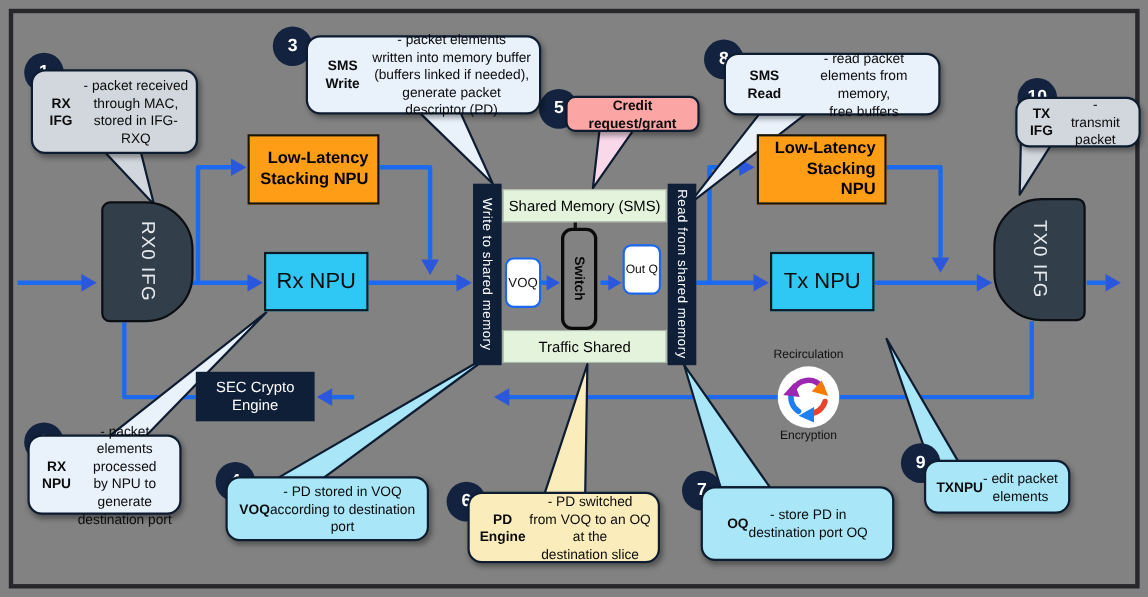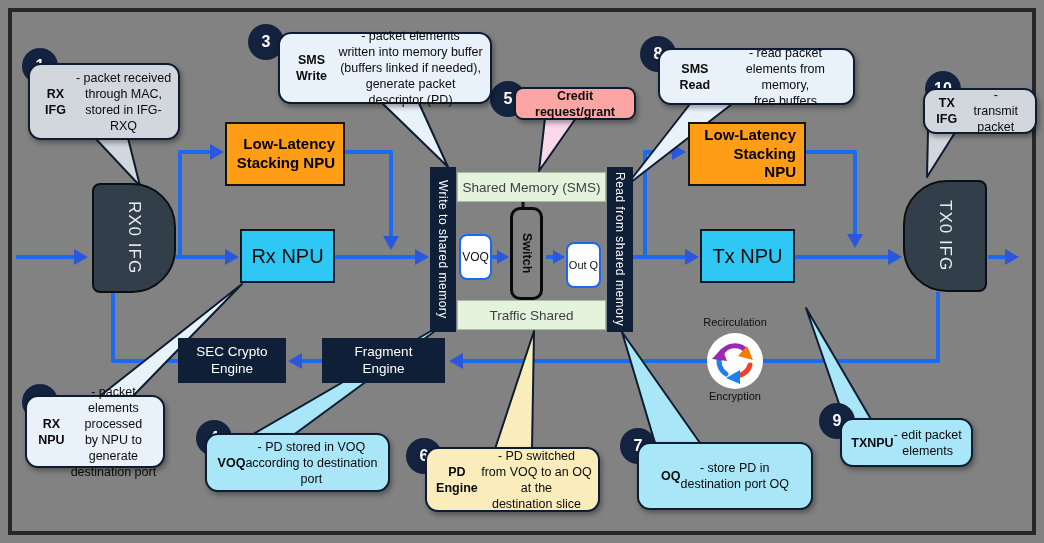--- a/index.html
+++ b/index.html
@@ -6,21 +6,21 @@
   #canvas{
     position:relative;width:1044px;height:543px;background:#828282;
     font-family:"Liberation Sans", sans-serif;overflow:hidden;
   }
   #frame{position:absolute;left:8px;top:8px;right:8px;bottom:8px;border:4px solid #26262b;pointer-events:none;}
   svg{position:absolute;left:0;top:0;}
   .node{position:absolute;box-sizing:border-box;display:flex;align-items:center;justify-content:center;text-align:center;}
   .orange{background:#ff9d16;border:2px solid #141414;color:#000000;font-size:15px;line-height:1.25;font-weight:700;text-align:right;}
   .cyanbox{background:#2fc8f5;border:2px solid #0c1a25;color:#0b0b0b;font-size:20px;}
   .navybox{background:#101f38;color:#fff;font-size:13.5px;line-height:1.25;}
-  .greenbar{background:#e4f3dc;border:1px solid #aab9a7;color:#404040;font-size:13.5px;}
+  .greenbar{background:#e4f3dc;border:1px solid #aab9a7;color:#000000;font-size:13.5px;}
   .vbar{background:#0f1f38;color:#fff;}
   .vbar span{writing-mode:vertical-rl;font-size:12px;letter-spacing:.5px;}
   .ifg{background:#333e4b;border:2px solid #0b0e12;color:#e8ecf0;}
   .ifg span{writing-mode:vertical-rl;font-size:17px;letter-spacing:1px;}
   .qbox{background:#fff;border:2px solid #1b68ef;border-radius:8px;color:#111;}
   .switch{background:transparent;border:3px solid #0a0a0a;border-radius:10px;color:#0a0a0a;}
   .switch span{writing-mode:vertical-rl;font-weight:bold;font-size:12.5px;}
   .callout{position:absolute;}
   .badge{position:absolute;width:36px;height:36px;border-radius:50%;background:#13233f;color:#fff;
          display:flex;align-items:center;justify-content:center;font-size:16px;font-weight:bold;z-index:1;}
@@ -119,24 +119,23 @@
       <span>Read from shared memory</span>
     </div>
 
   <div class="node greenbar" style="left:457px;top:172px;width:149px;height:30px;">Shared Memory (SMS)</div>
   <div class="node greenbar" style="left:457px;top:300px;width:149px;height:30px;">Traffic Shared</div>
 
   <div class="node qbox" style="left:459px;top:234px;width:33px;height:46px;font-size:12px;">VOQ</div>
   <div class="node switch" style="left:510px;top:207px;width:33px;height:93px;">
       <span>Switch</span>
     </div>
-  <div class="node qbox" style="left:566px;top:242px;width:35px;height:46px;font-size:11px;">Out Q</div>
+  <div class="node qbox" style="left:566px;top:222px;width:35px;height:46px;font-size:11px;">Out Q</div>
 
   <div class="node navybox" style="left:178px;top:338px;width:108px;height:45px;padding:16px 14px;">SEC Crypto Engine</div>
-  <div class="node navybox" style="left:322px;top:338px;width:123px;height:45px;padding:0 22px;">Fragment Engine</div>
 
   <div class="minilabel" style="left:675px;top:316px;width:120px;">Recirculation</div>
   <div class="minilabel" style="left:675px;top:390px;width:120px;">Encryption</div>
 
   <div class="callout b-gray" style="left:28px;top:63px;width:152px;height:77px;">
     <div class="badge" style="left:-6px;top:-15px;">1</div>
     <div class="bubble"><b>RX IFG</b><span> - packet received
 through MAC,
 stored in IFG-RXQ</span></div>
   </div>

